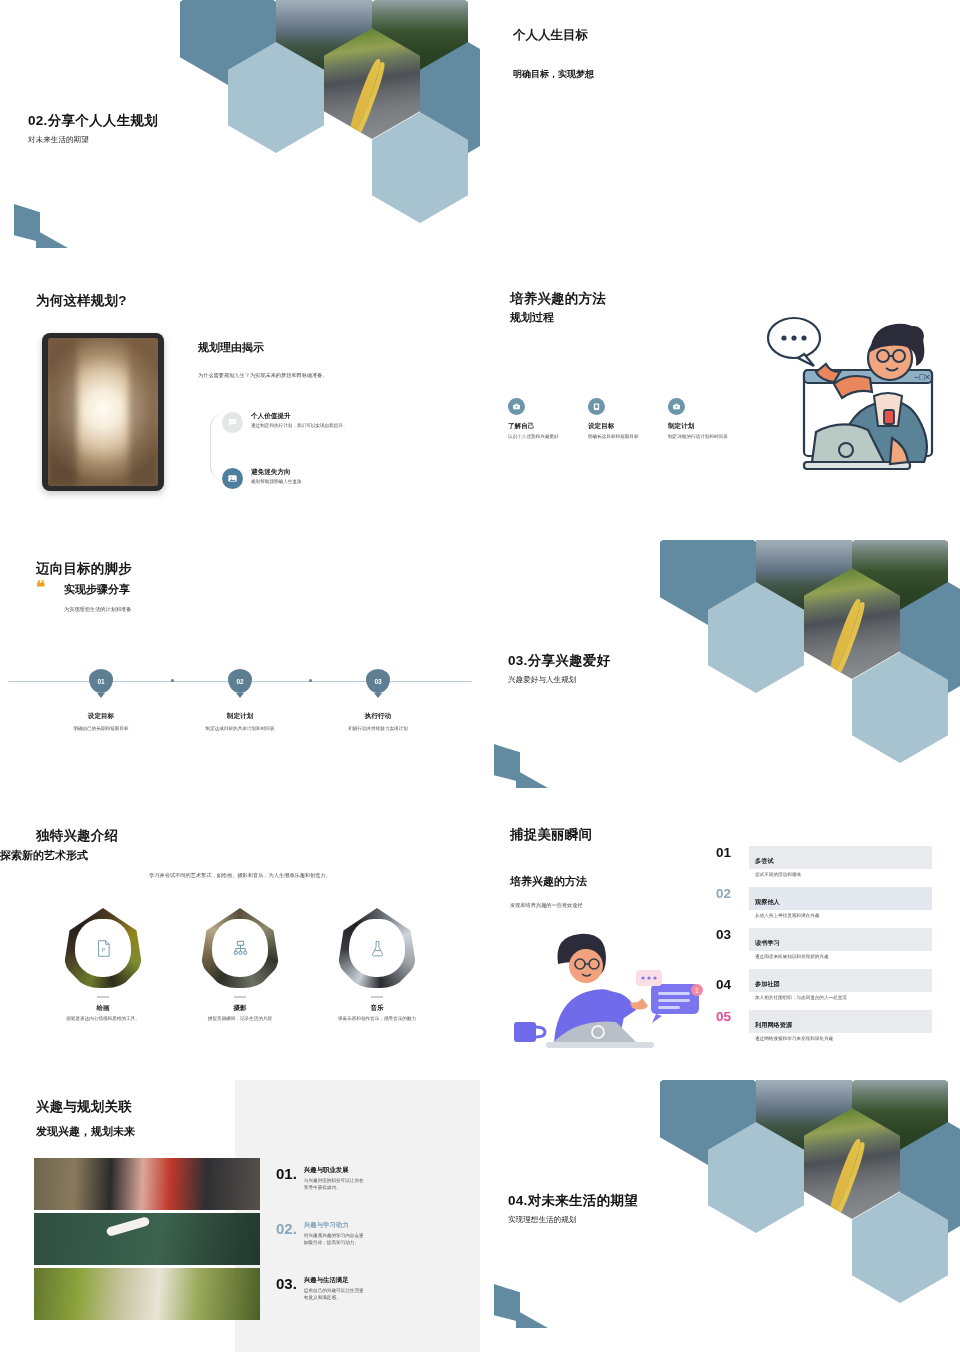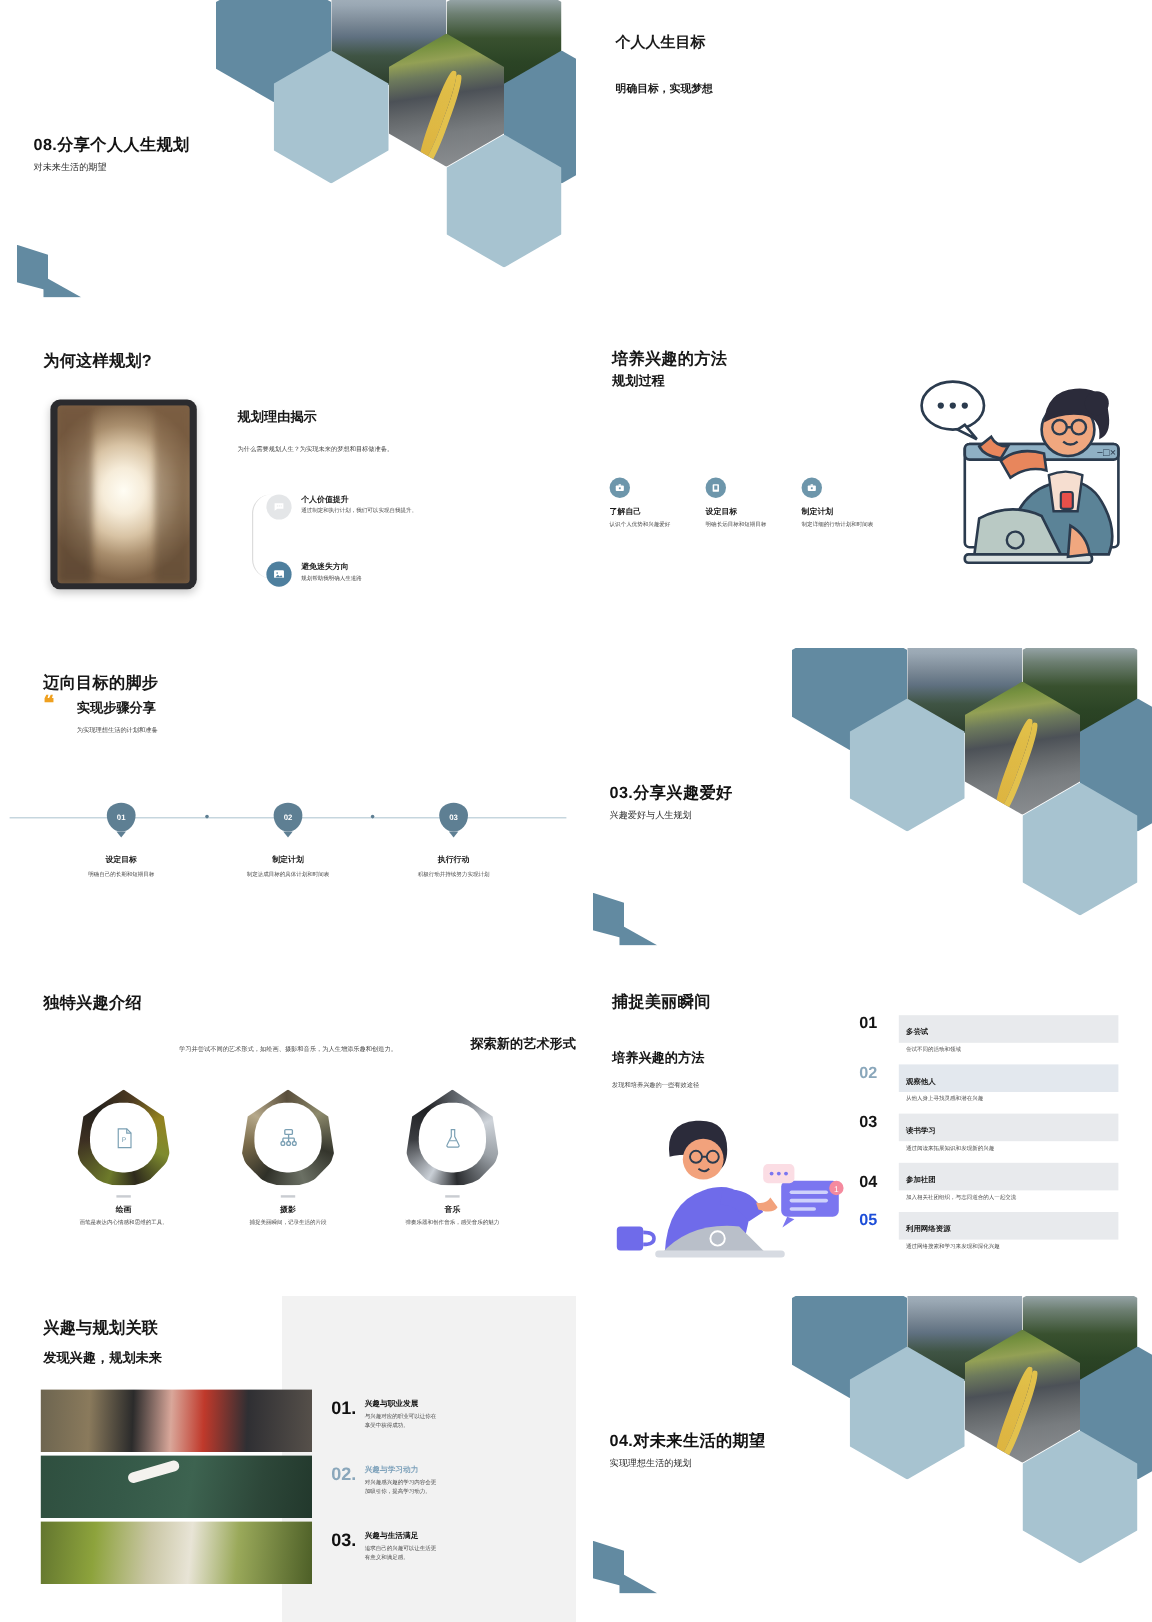--- a/index.html
+++ b/index.html
@@ -186,21 +186,21 @@
       <div class="hex light" style="left:48px; top:42px;"></div>
       <div class="hex ph-road" style="left:144px;top:28px;"></div>
       <div class="hex dark" style="left:240px;top:42px;"></div>
       <div class="hex light" style="left:192px;top:112px;"></div>
     </div>
     <div class="corner-mark">
       <div class="a"></div>
         <div class="b"></div>
     </div>
     <div class="cover-title">
-      <div class="t">08.分享个人人生规划</div>
+      <div class="t">02.分享个人人生规划</div>
       <div class="s">对未来生活的期望</div>
     </div>
   </div>
 
   <div class="slide">
     <div class="s2-head">
       <div class="t">个人人生目标</div>
       <div class="s">明确目标，实现梦想</div>
     </div>
 
@@ -365,21 +365,21 @@
         <div class="b"></div>
     </div>
     <div class="cover-title">
       <div class="t">03.分享兴趣爱好</div>
       <div class="s">兴趣爱好与人生规划</div>
     </div>
   </div>
 
   <div class="slide">
     <div style="position:absolute;left:36px;top:15px;" class="h1">独特兴趣介绍</div>
-    <div style="position:absolute;left:0;top:36px;width:480px;text-align:right;margin-top:14px;" class="h2">探索新的艺术形式</div>
+    <div style="position:absolute;left:0;top:36px;width:480px;text-align:left;" class="h2">探索新的艺术形式</div>
     <div style="position:absolute;left:70px;top:60px;width:340px;text-align:center;" class="tiny5">学习并尝试不同的艺术形式，如绘画、摄影和音乐，为人生增添乐趣和创造力。</div>
 
     <div style="position:absolute;left:28px;top:96px;width:150px;text-align:center;">
       <div style="display:flex;justify-content:center;">
         <div class="ring ring-paint">
           <div class="hole">
             <svg width="17" height="19" viewBox="0 0 24 26" fill="none" stroke="#7ba0b4" stroke-width="1.4">
               <path d="M5 2h10l5 5v17H5z"></path>
                 <path d="M15 2v5h5"></path>
               <text x="9" y="18" font-size="8" fill="#7ba0b4" stroke="none" font-family="Liberation Sans, sans-serif">P</text>
@@ -484,21 +484,21 @@
         </div>
       </div>
       <div class="nrow" style="margin-bottom:10px;align-items:center;">
         <div class="nnum" style="color:#141414;">04</div>
         <div style="flex:1;">
           <div class="nbar"><span class="nttl">参加社团</span></div>
           <div class="ndesc">加入相关社团组织，与志同道合的人一起交流</div>
         </div>
       </div>
       <div class="nrow">
-        <div class="nnum" style="color:#1d4ed8;">05</div>
+        <div class="nnum" style="color:#ec4899;">05</div>
         <div style="flex:1;">
           <div class="nbar"><span class="nttl">利用网络资源</span></div>
           <div class="ndesc">通过网络搜索和学习来发现和深化兴趣</div>
         </div>
       </div>
     </div>
   </div>
 
   <div class="slide">
     <div class="s9-panel"></div>

